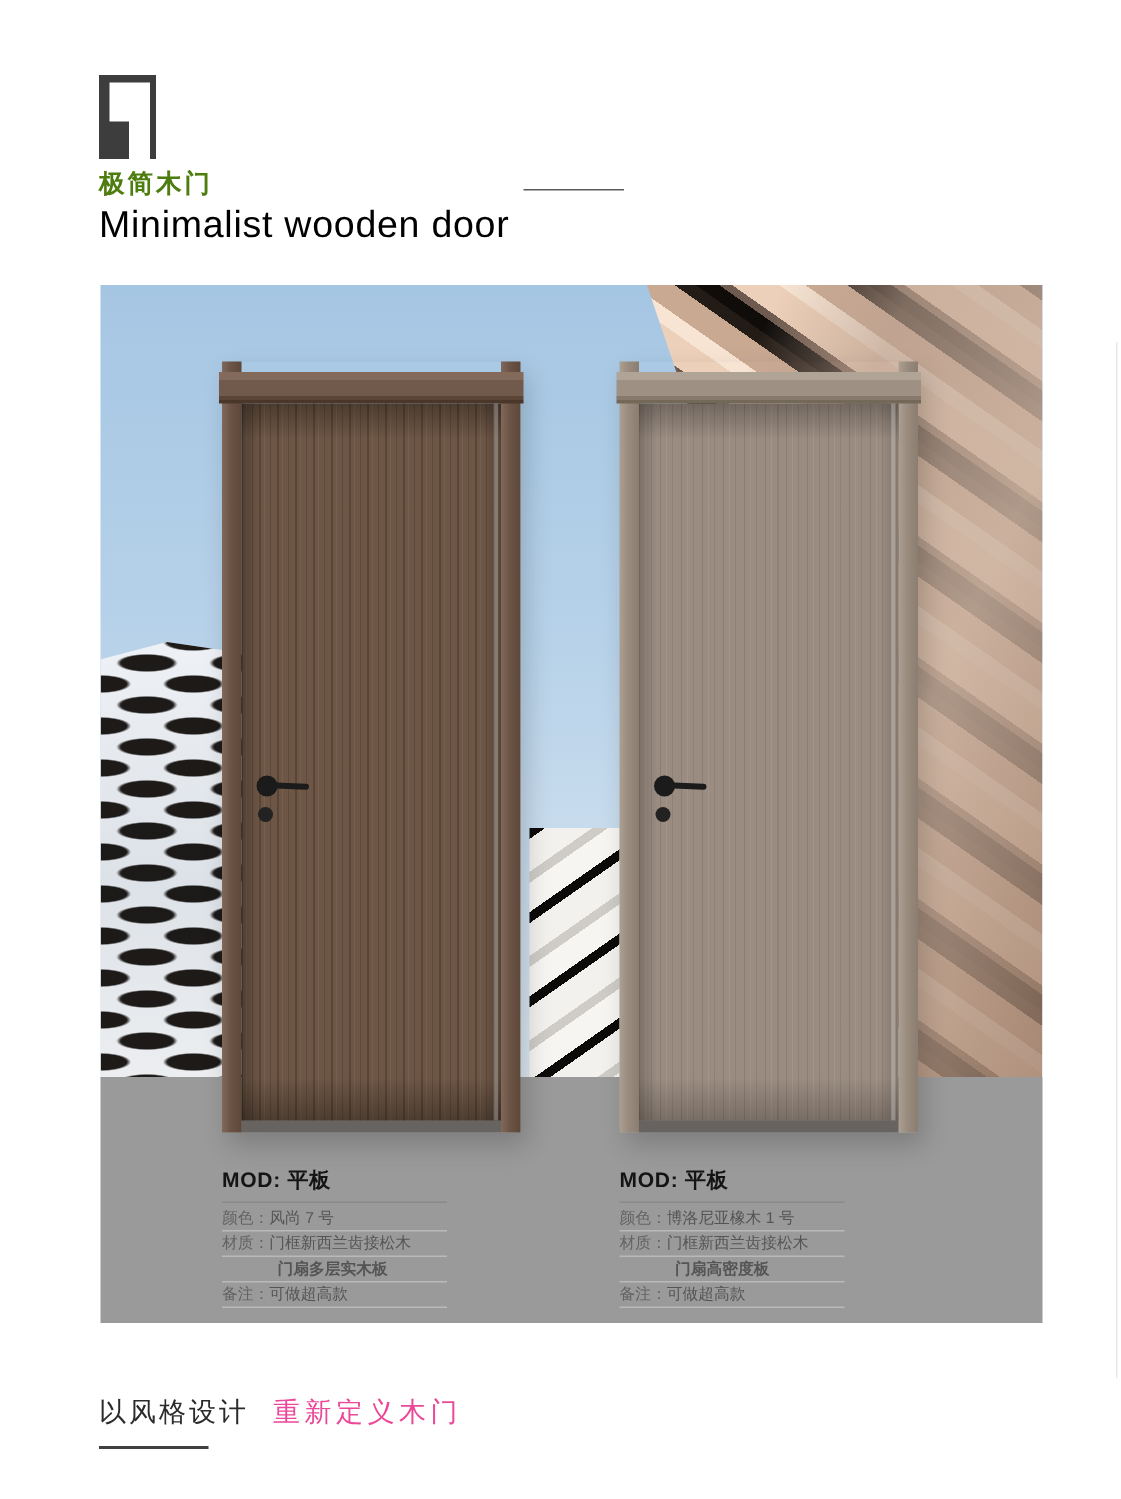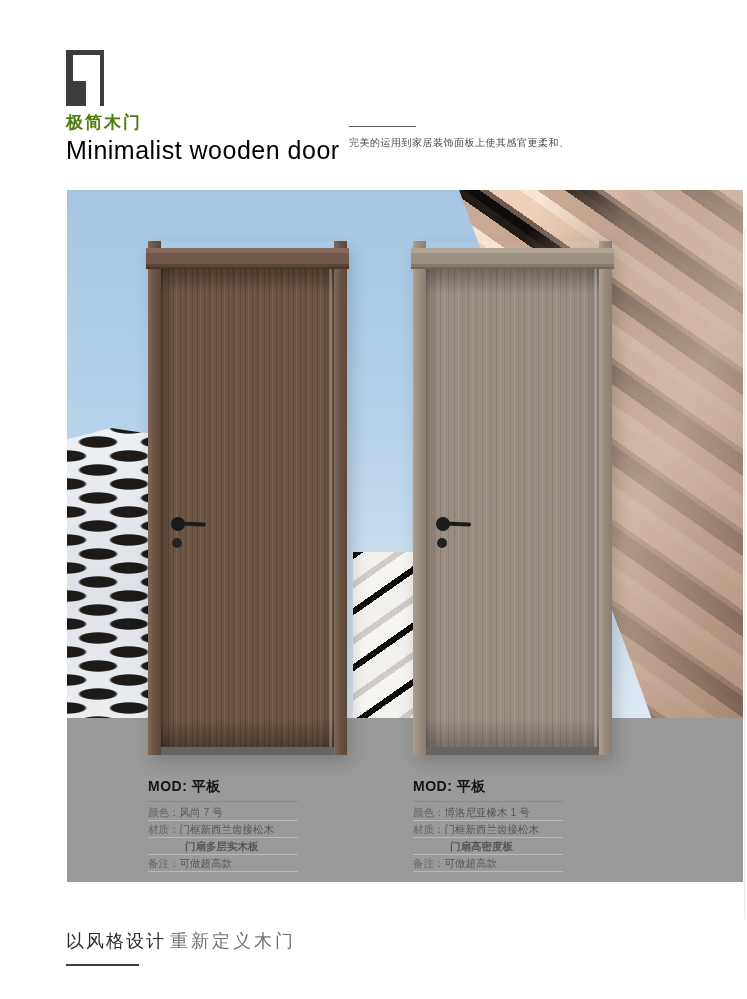--- a/index.html
+++ b/index.html
@@ -16,21 +16,21 @@
   }
   .title-en{
     position:absolute;left:66px;top:136px;font-size:25px;font-weight:400;
     color:#000000;letter-spacing:.5px;
   }
   .intro{position:absolute;left:349px;top:126px;width:260px;}
   .intro-rule{width:67px;height:1px;background:#5a5a5a;margin-bottom:9px;}
   .intro-line{font-size:10px;line-height:13.5px;color:#4c4c4c;letter-spacing:.5px;}
 
   
-  .showcase{position:absolute;left:67px;top:190px;width:628px;height:692px;padding-left:48px;}
+  .showcase{position:absolute;left:67px;top:190px;width:628px;height:692px;}
   .photo{position:absolute;left:0;top:0;right:0;height:528px;overflow:hidden;
     background:linear-gradient(180deg,#a5c6e3 0%,#b7d2e9 45%,#cfe0ef 80%,#dce8f2 100%);}
   .facade-left{
     position:absolute;left:0;top:238px;bottom:0;width:148px;
     background-color:#dfe3e8;
     background-image:
       radial-gradient(ellipse 30px 9px at 50% 50%, rgba(18,15,13,.95) 0 58%, rgba(18,15,13,0) 68%),
       radial-gradient(ellipse 30px 9px at 50% 50%, rgba(18,15,13,.95) 0 58%, rgba(18,15,13,0) 68%),
       linear-gradient(180deg,#eef1f5 0%,#dde2e8 55%,#eceef0 100%);
     background-size:62px 28px,62px 28px,100% 100%;
@@ -106,40 +106,39 @@
     font-size:10.5px;line-height:14px;padding:1px 0 1px 0;
     border-bottom:1px solid #b9b9b9;white-space:nowrap;
   }
   .spec-row .lab{color:#636363;}
   .spec-row .val{color:#555555;}
   .spec-row.cont{padding-left:37px;font-weight:bold;}
 
   
   .footer{position:absolute;left:66px;top:929px;}
   .slogan-bold{font-size:18px;font-weight:400;color:#2b2b2b;letter-spacing:2px;}
-  .slogan-light{font-size:18px;font-weight:400;color:#737373;letter-spacing:3px;margin-left:4px;}
+  .slogan-light{font-size:18px;font-weight:400;color:#ec4899;letter-spacing:3px;margin-left:16px;}
   .footer-bar{width:73px;height:2px;background:#404040;margin-top:11px;}
 
   .edge-line{position:absolute;right:2px;top:228px;bottom:80px;width:1px;background:#e9e9e9;}
 </style>
 </head>
 <body>
 
 <svg class="logo" viewBox="0 0 38 56" aria-hidden="true">
   <rect x="0" y="0" width="7" height="56" fill="#3d3d3d"></rect>
   <rect x="0" y="0" width="38" height="5" fill="#3d3d3d"></rect>
   <rect x="34" y="0" width="4" height="56" fill="#3d3d3d"></rect>
   <rect x="6" y="31" width="14" height="25" fill="#3d3d3d"></rect>
 </svg>
 <div class="title-cn">极简木门</div>
 <div class="title-en">Minimalist wooden door</div>
 
 <div class="intro">
   <div class="intro-rule"></div>
-  <div class="intro-line">完美的运用到家居装饰面板上使其感官更柔和、</div>
 </div>
 
 <div class="showcase">
   <div class="photo">
     <div class="facade-left"></div>
     <div class="facade-mid"></div>
     <div class="ribbons"></div>
   </div>
   <div class="floor"></div>
 

